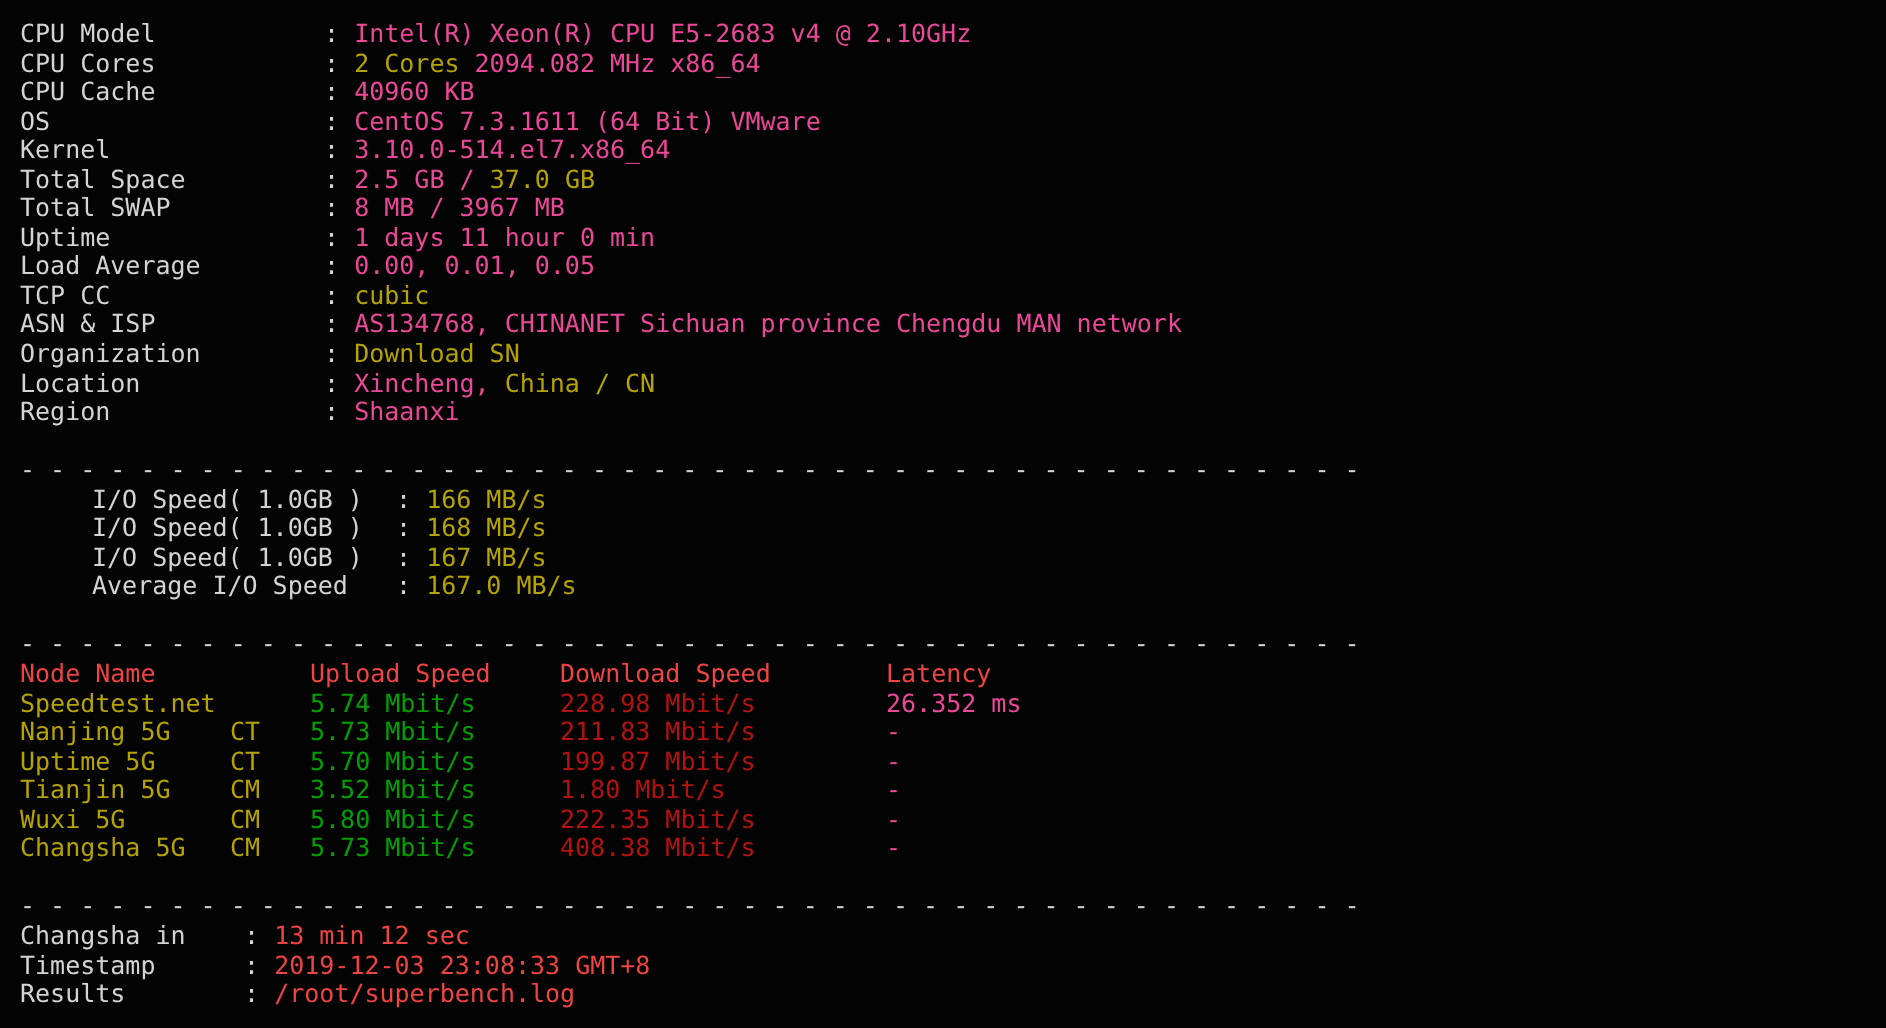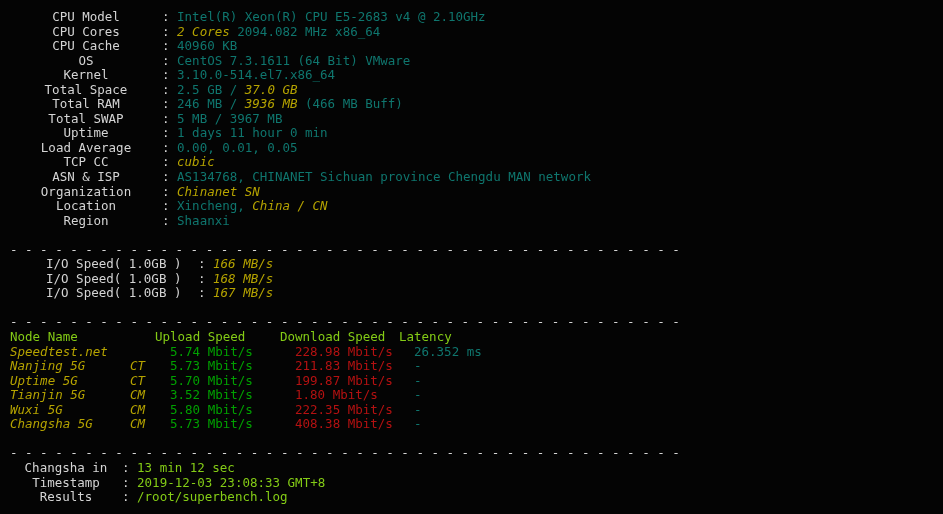--- a/index.html
+++ b/index.html
@@ -24,74 +24,73 @@
     height: 514px;
   }
   .row {
     white-space: pre;
     height: 14.55px;
   }
   .label {
     display: inline-block;
     width: 152px;
     color: #d4d4d4;
-    text-align: center;
   }
   .sep-colon { color: #d4d4d4; }
-  .cy { color: #0f766e; }
-  .ye { color: #b5a300; font-style: italic; }
-  .wh { color: #84cc16; }
+  .cy { color: #ec4899; }
+  .ye { color: #b5a300; }
+  .wh { color: #ef4444; }
   .gr { color: #00a000; }
   .rd { color: #b41111; }
   .hr {
     white-space: pre;
     color: #d4d4d4;
     height: 14.55px;
     letter-spacing: 0;
   }
   .blank { height: 14.55px; }
 
   
   .st-node { display: inline-block; width: 105px; }
-  .st-cc   { display: inline-block; width: 40px; margin-left: 15px; }
+  .st-cc   { display: inline-block; width: 40px; }
   .st-up   { display: inline-block; width: 125px; }
-  .st-dn   { display: inline-block; width: 119px; }
+  .st-dn   { display: inline-block; width: 163px; }
   .st-lat  { display: inline-block; }
   .io-label { display: inline-block; width: 152px; color: #d4d4d4; margin-left: 36px; }
 </style>
 </head>
 <body>
 
 <div class="term">
 
   <div id="sysinfo">
       <div class="row"><span class="label">CPU Model</span><span class="sep-colon">: </span><span class="cy">Intel(R) Xeon(R) CPU E5-2683 v4 @ 2.10GHz</span></div>
       <div class="row"><span class="label">CPU Cores</span><span class="sep-colon">: </span><span class="ye">2 Cores </span><span class="cy">2094.082 MHz x86_64</span></div>
       <div class="row"><span class="label">CPU Cache</span><span class="sep-colon">: </span><span class="cy">40960 KB</span></div>
       <div class="row"><span class="label">OS</span><span class="sep-colon">: </span><span class="cy">CentOS 7.3.1611 (64 Bit) VMware</span></div>
       <div class="row"><span class="label">Kernel</span><span class="sep-colon">: </span><span class="cy">3.10.0-514.el7.x86_64</span></div>
       <div class="row"><span class="label">Total Space</span><span class="sep-colon">: </span><span class="cy">2.5 GB </span><span class="cy">/ </span><span class="ye">37.0 GB</span></div>
-      <div class="row"><span class="label">Total RAM</span><span class="sep-colon">: </span><span class="cy">246 MB </span><span class="cy">/ </span><span class="ye">3936 MB </span><span class="cy">(466 MB Buff)</span></div>
-      <div class="row"><span class="label">Total SWAP</span><span class="sep-colon">: </span><span class="cy">5 MB / 3967 MB</span></div>
+      <div class="row"><span class="label">Total SWAP</span><span class="sep-colon">: </span><span class="cy">8 MB / 3967 MB</span></div>
       <div class="row"><span class="label">Uptime</span><span class="sep-colon">: </span><span class="cy">1 days 11 hour 0 min</span></div>
       <div class="row"><span class="label">Load Average</span><span class="sep-colon">: </span><span class="cy">0.00, 0.01, 0.05</span></div>
       <div class="row"><span class="label">TCP CC</span><span class="sep-colon">: </span><span class="ye">cubic</span></div>
       <div class="row"><span class="label">ASN &amp; ISP</span><span class="sep-colon">: </span><span class="cy">AS134768, CHINANET Sichuan province Chengdu MAN network</span></div>
-      <div class="row"><span class="label">Organization</span><span class="sep-colon">: </span><span class="ye">Chinanet SN</span></div>
+      <div class="row"><span class="label">Organization</span><span class="sep-colon">: </span><span class="ye">Download SN</span></div>
       <div class="row"><span class="label">Location</span><span class="sep-colon">: </span><span class="cy">Xincheng, </span><span class="ye">China / CN</span></div>
       <div class="row"><span class="label">Region</span><span class="sep-colon">: </span><span class="cy">Shaanxi</span></div>
     </div>
 
   <div class="blank"></div>
   <div class="hr">- - - - - - - - - - - - - - - - - - - - - - - - - - - - - - - - - - - - - - - - - - - - -</div>
 
   <div id="iosection">
       <div class="row"><span class="io-label">I/O Speed( 1.0GB )</span><span>: </span><span class="ye">166 MB/s</span></div>
       <div class="row"><span class="io-label">I/O Speed( 1.0GB )</span><span>: </span><span class="ye">168 MB/s</span></div>
       <div class="row"><span class="io-label">I/O Speed( 1.0GB )</span><span>: </span><span class="ye">167 MB/s</span></div>
+      <div class="row"><span class="io-label">Average I/O Speed</span><span>: </span><span class="ye">167.0 MB/s</span></div>
     </div>
 
   <div class="blank"></div>
   <div class="hr">- - - - - - - - - - - - - - - - - - - - - - - - - - - - - - - - - - - - - - - - - - - - -</div>
 
   <div id="speedsection">
       <div class="row"><span class="st-node wh" style="width: 145px;">Node Name</span><span class="st-up wh">Upload Speed</span><span class="st-dn wh">Download Speed</span><span class="st-lat wh">Latency</span></div>
       <div class="row"><span class="st-node ye">Speedtest.net</span><span class="st-cc ye"></span><span class="st-up gr">5.74 Mbit/s</span><span class="st-dn rd">228.98 Mbit/s</span><span class="st-lat cy">26.352 ms</span></div>
       <div class="row"><span class="st-node ye">Nanjing 5G</span><span class="st-cc ye">CT</span><span class="st-up gr">5.73 Mbit/s</span><span class="st-dn rd">211.83 Mbit/s</span><span class="st-lat cy">-</span></div>
       <div class="row"><span class="st-node ye">Uptime 5G</span><span class="st-cc ye">CT</span><span class="st-up gr">5.70 Mbit/s</span><span class="st-dn rd">199.87 Mbit/s</span><span class="st-lat cy">-</span></div>

